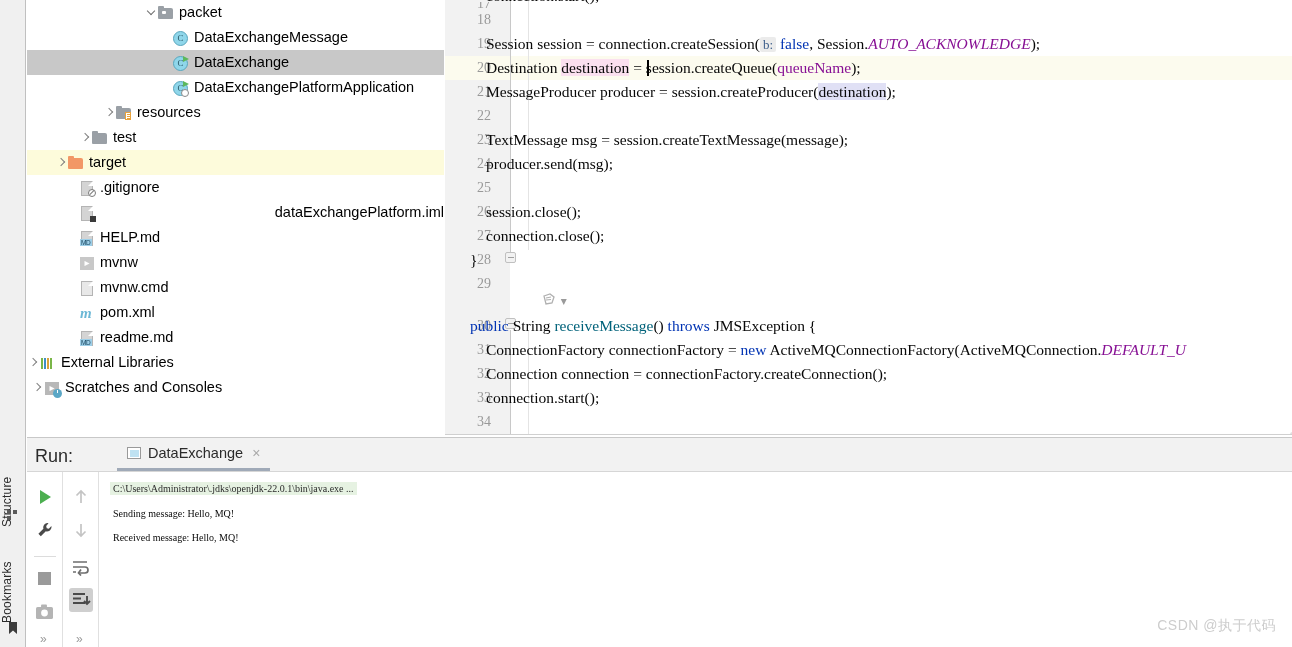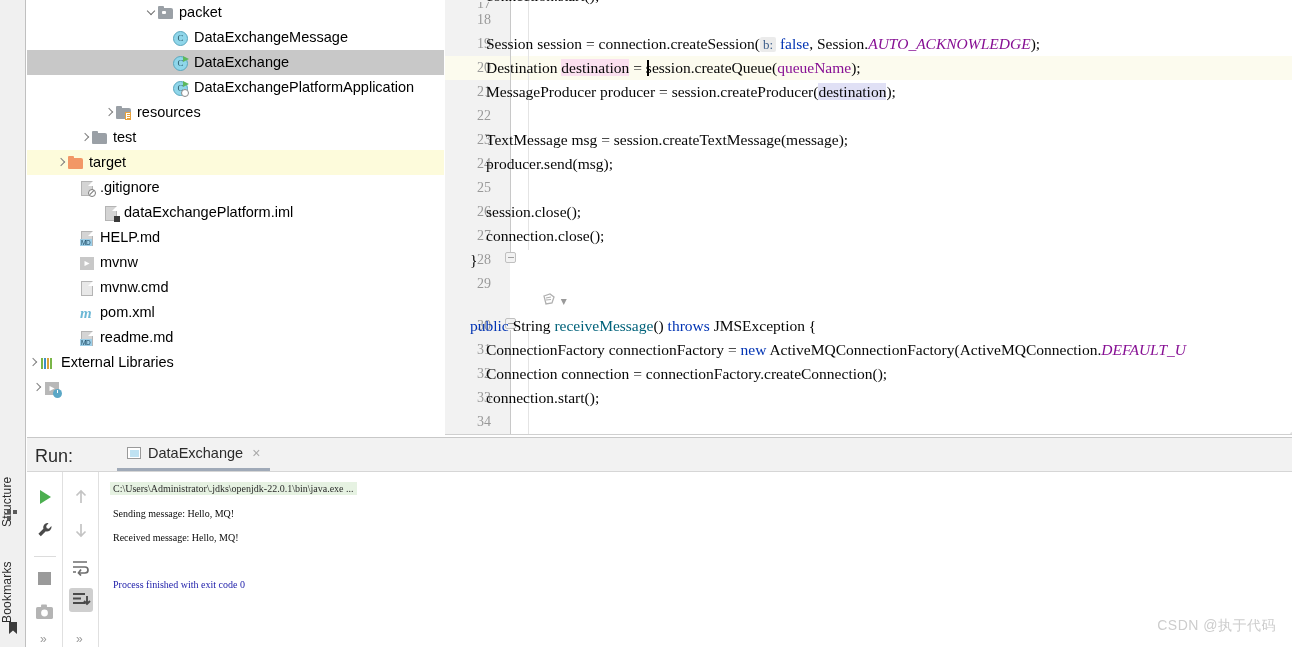--- a/index.html
+++ b/index.html
@@ -514,21 +514,21 @@
     </div>
 
     <div class="tree-row" style="padding-left:52px;">
       <span class="ticon">
           <span class="fileicon"></span>
           <span class="badge-no"></span>
         </span>
       <span class="tlabel">.gitignore</span>
     </div>
 
-    <div class="tree-row" style="padding-left:76px;">
+    <div class="tree-row" style="padding-left:52px;justify-content:space-between;">
       <span class="ticon">
           <span class="fileicon"></span>
           <span class="badge-sq"></span>
         </span>
       <span class="tlabel">dataExchangePlatform.iml</span>
     </div>
 
     <div class="tree-row" style="padding-left:52px;">
       <span class="ticon">
           <span class="fileicon"></span>
@@ -578,20 +578,21 @@
       </span>
       <span class="tlabel">External Libraries</span>
     </div>
 
     <div class="tree-row" style="padding-left:4px;">
       <span class="arrow right"></span>
       <span class="ticon">
           <span class="sh" style="background:#b8b8b8">▸</span>
           <span class="scratch-circle"></span>
         </span>
+      <span class="tlabel">Scratches and Consoles</span>
     </div>
 
   </div>
 
   <div class="editor">
 
     <div class="gutter"></div>
 
     <div class="linehl" style="top:56px;"></div>
 
@@ -759,20 +760,19 @@
           <path d="M16 5 L16 13 M13 10 L16 13 L19 10" stroke="#4a4a4a" stroke-width="1.9" fill="none"></path>
         </svg>
       </div>
       <div class="chev" style="left:13px; top:160px;">»</div>
     </div>
 
     <div class="console">
       <div class="cline cmd" style="top:10px;">C:\Users\Administrator\.jdks\openjdk-22.0.1\bin\java.exe ...</div>
       <div class="cline" style="top:36px;">Sending message: Hello, MQ!</div>
       <div class="cline" style="top:60px;">Received message: Hello, MQ!</div>
-      <div class="cline blue" style="top:107px;">Process finished with exit code 0</div>
     </div>
 
   </div>
 
   <div class="watermark">CSDN @执于代码</div>
 
 </div>
 
 </body></html>

